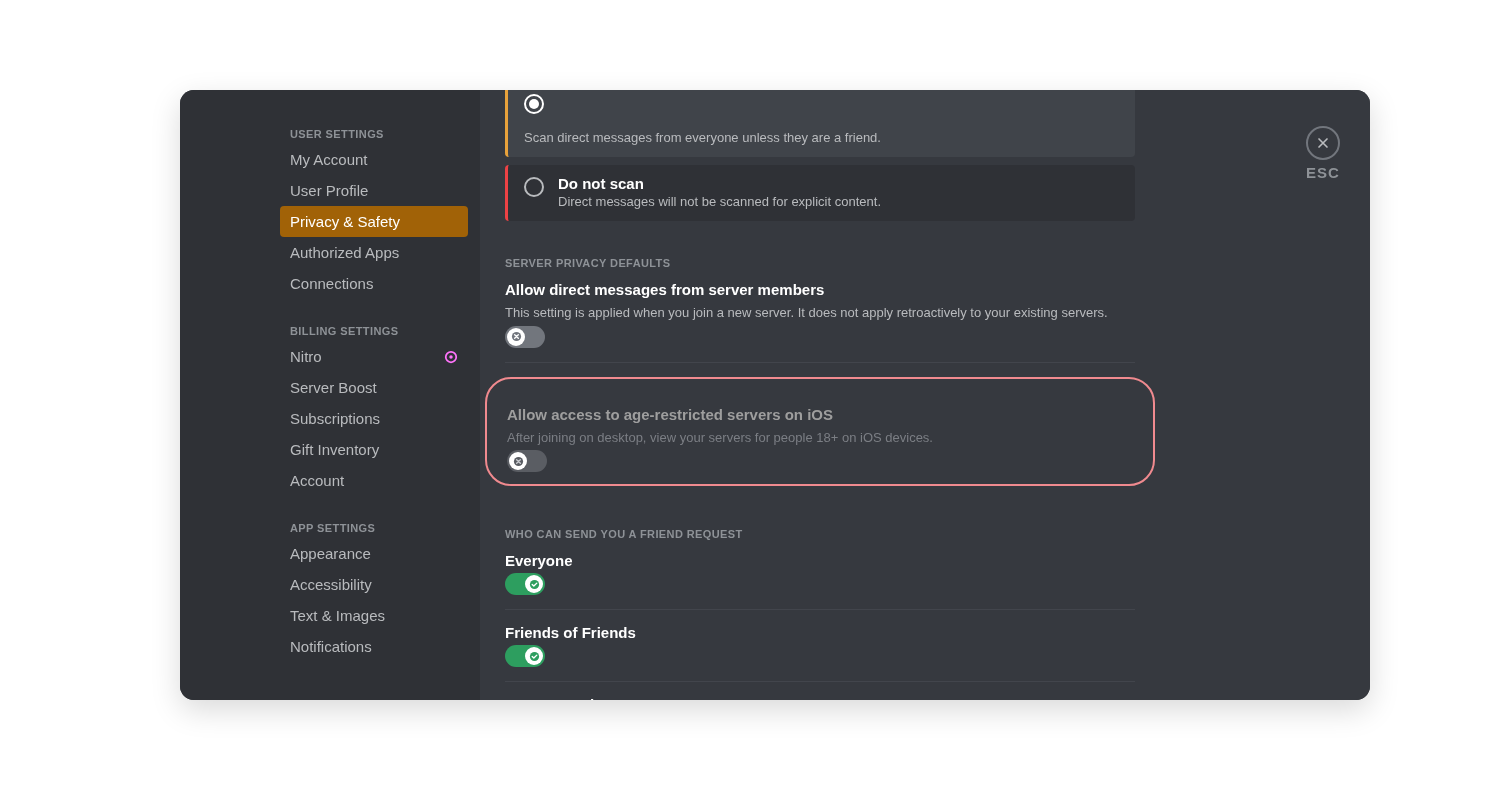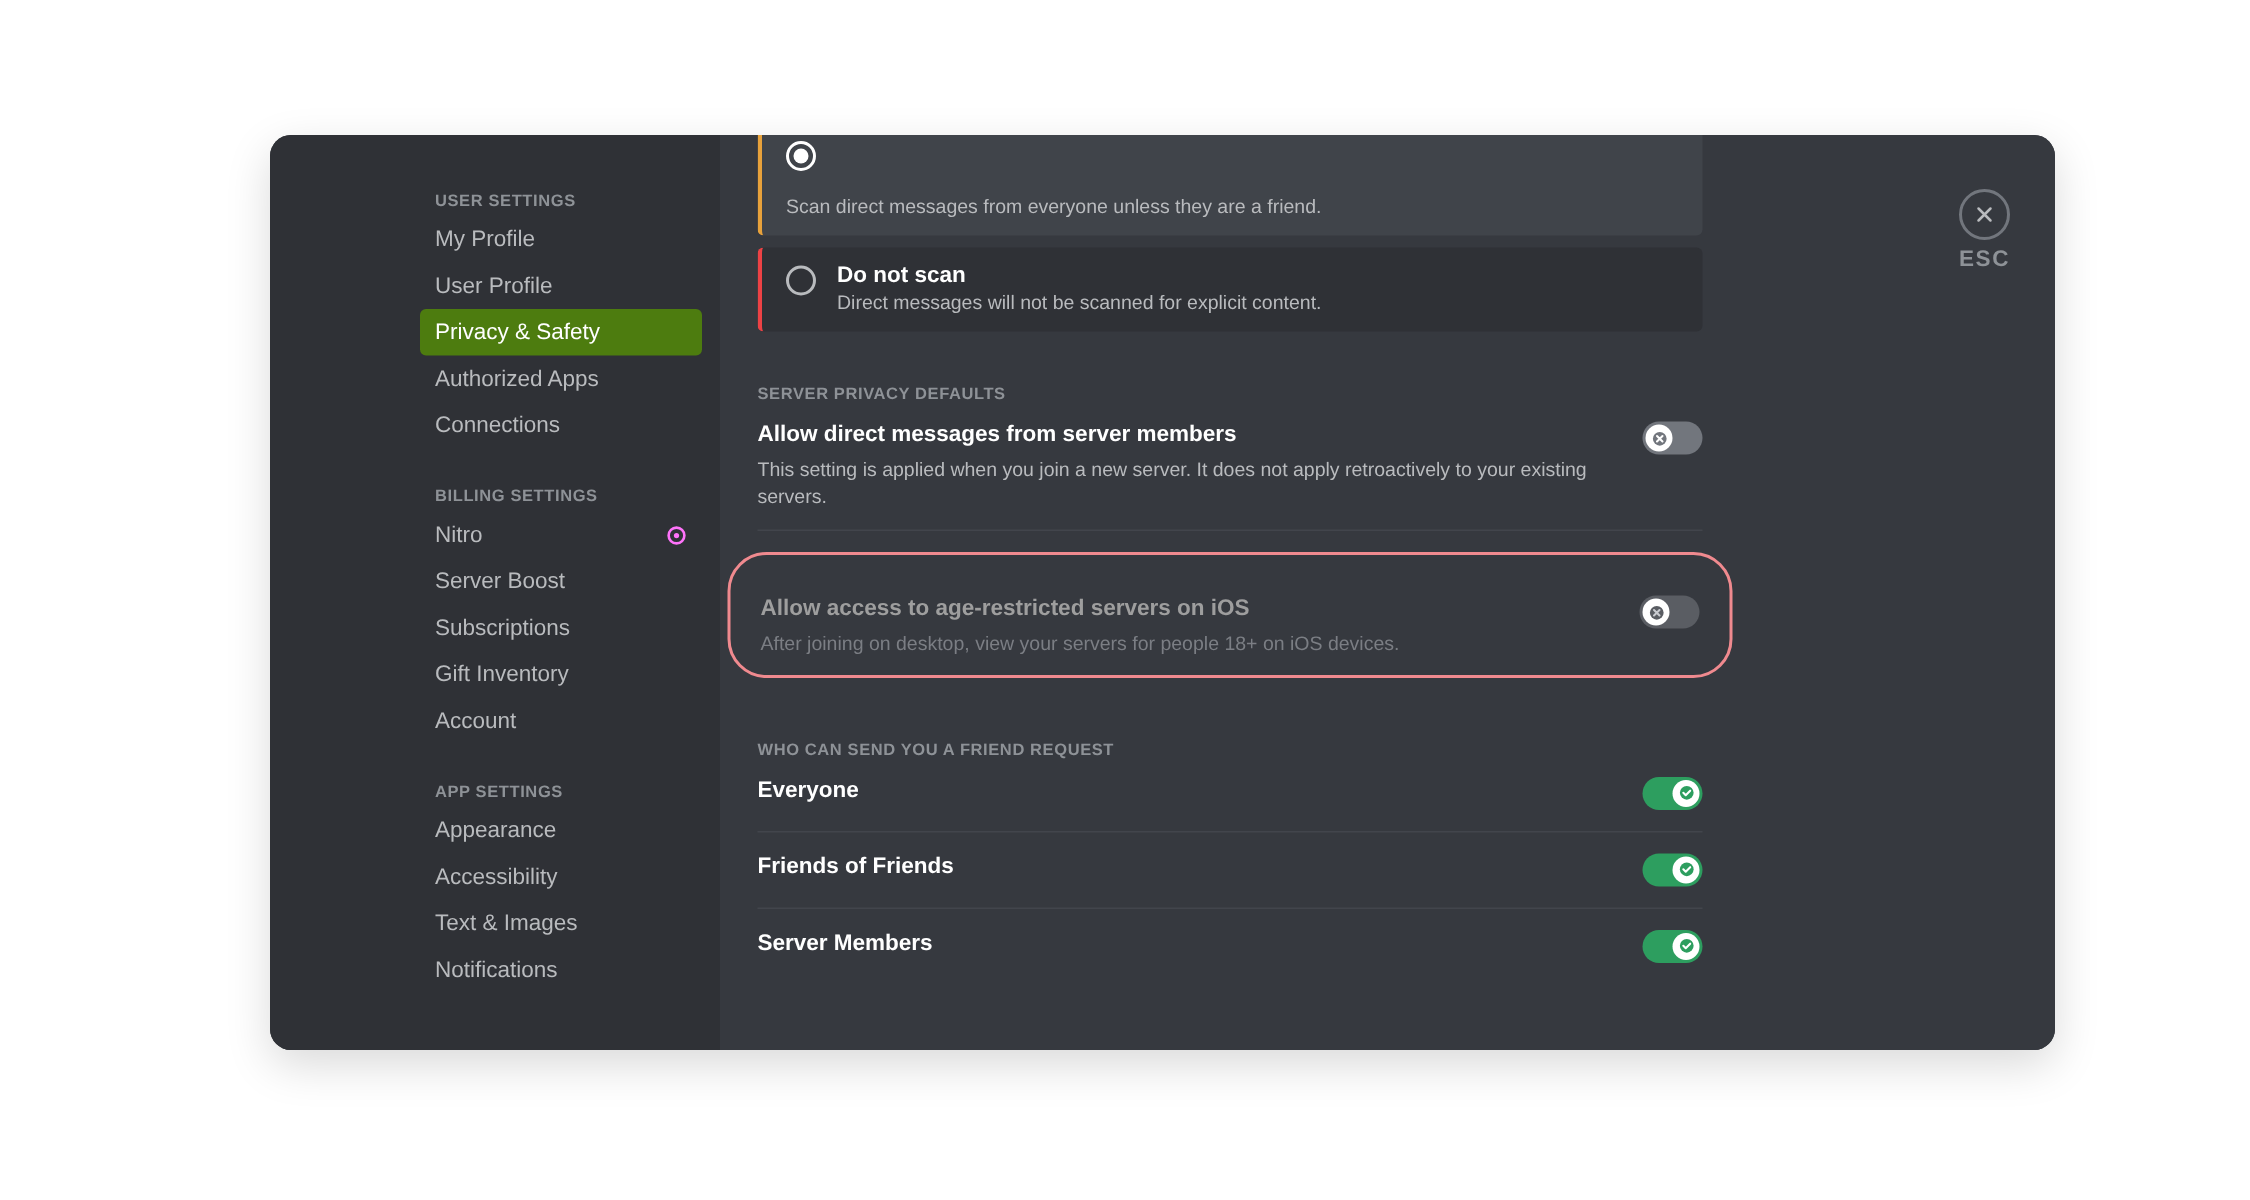--- a/index.html
+++ b/index.html
@@ -38,21 +38,21 @@
     position: relative;
     color: #b9bbbe;
     font-size: 15px;
     padding: 7px 10px;
     border-radius: 4px;
     cursor: pointer;
     display: flex;
     align-items: center;
     justify-content: space-between;
   }
-  .sb-item.active { background: #4d7c0f; color: #fff; }
+  .sb-item.active { background: #a16207; color: #fff; }
   .sb-group-gap { height: 18px; }
   .nitro-badge {
     width: 14px; height: 14px;
     display:inline-flex; align-items:center; justify-content:center;
   }
   .nitro-badge svg { width:14px; height:14px; }
 
   
   .main {
     flex: 1;
@@ -98,24 +98,25 @@
     letter-spacing:0.4px;
     text-transform:uppercase;
     margin-top:36px;
     margin-bottom:12px;
   }
 
   .setting-row {
     display:flex;
     align-items:flex-start;
     justify-content:space-between;
-    gap: 36px;
+    gap: 4px;
     padding-bottom:14px;
     margin-bottom:14px;
     border-bottom:1px solid rgba(79,84,92,0.48);
+    flex-direction:column;
   }
   .setting-row:last-child { border-bottom:none; margin-bottom:0; }
   .setting-text { flex:1; }
   .setting-title { color:#fff; font-size:15px; font-weight:600; }
   .setting-desc  { color:#b9bbbe; font-size:13px; margin-top:6px; line-height:1.35; }
 
   .highlight {
     border:2px solid #f08a8f;
     border-radius:26px;
     padding:27px 20px 12px 20px;
@@ -164,21 +165,21 @@
 </head>
 <body>
 
 <div class="frame">
 
   <div class="sidebar">
     <div class="sb-inner">
 
       <div class="sb-header">USER SETTINGS</div>
       <div class="sb-item">
-          <span>My Profile</span>
+          <span>My Account</span>
         </div>
       <div class="sb-item">
           <span>User Profile</span>
         </div>
       <div class="sb-item active">
           <span>Privacy &amp; Safety</span>
         </div>
       <div class="sb-item">
           <span>Authorized Apps</span>
         </div>

